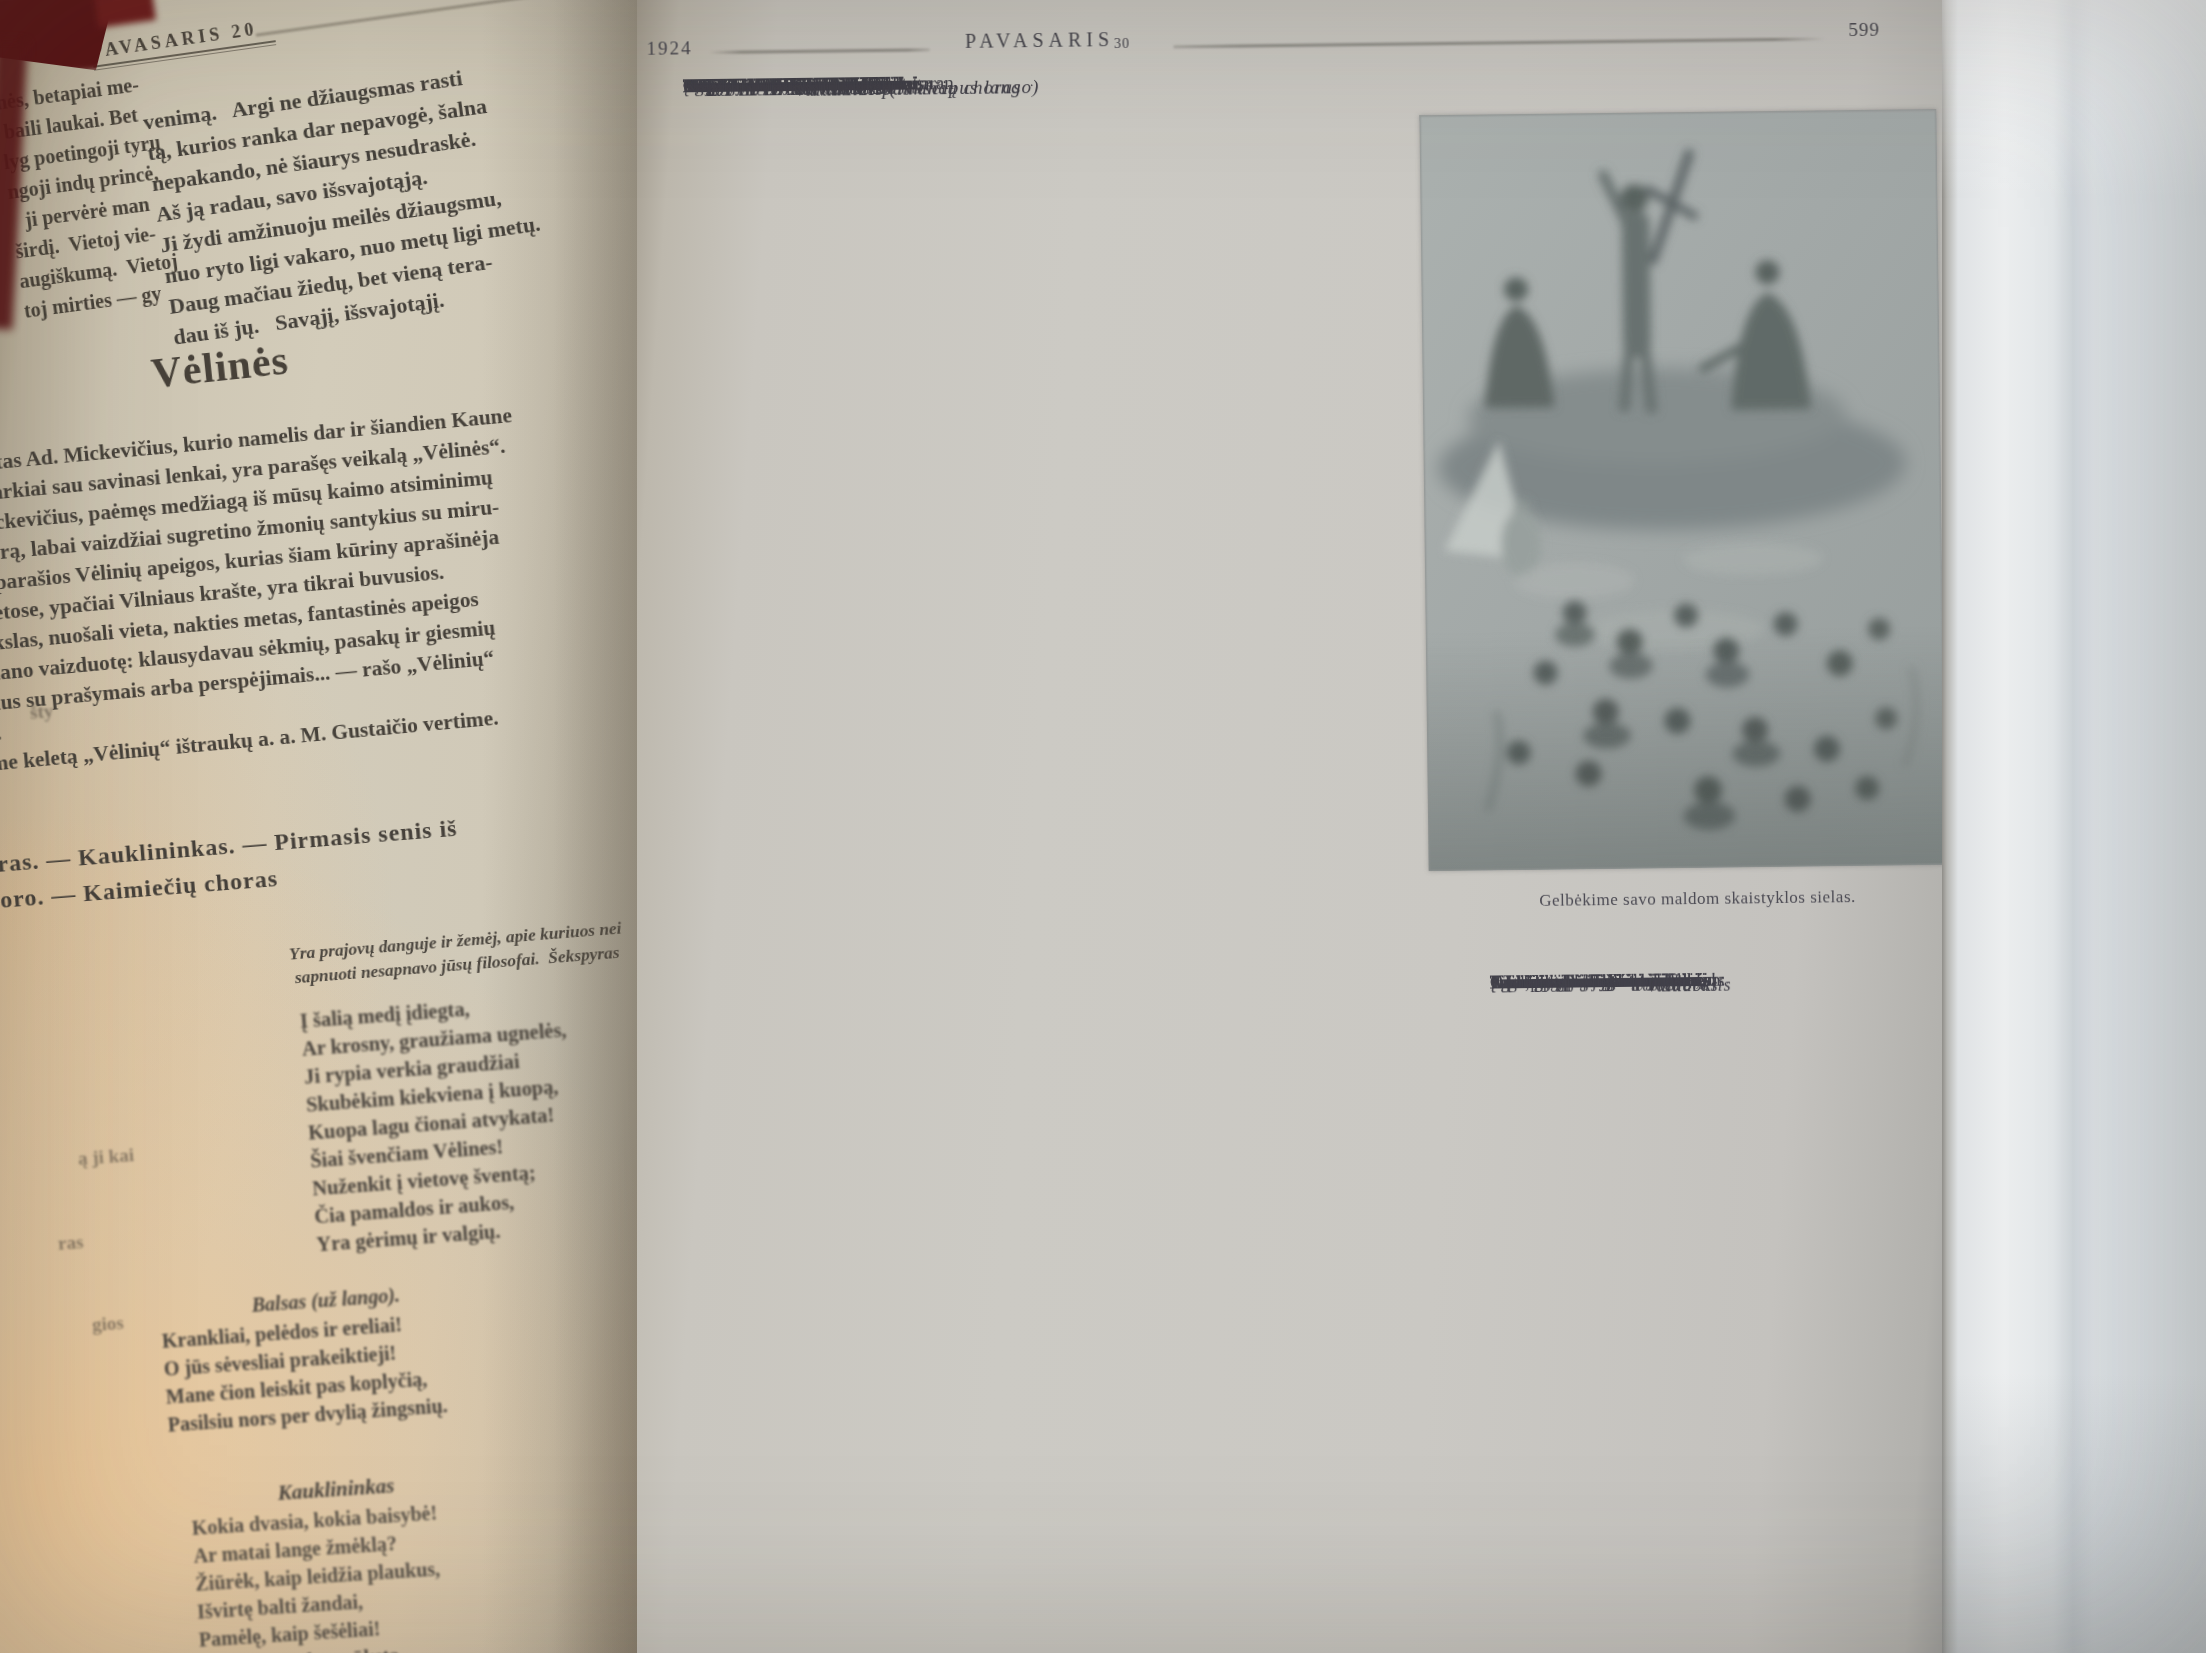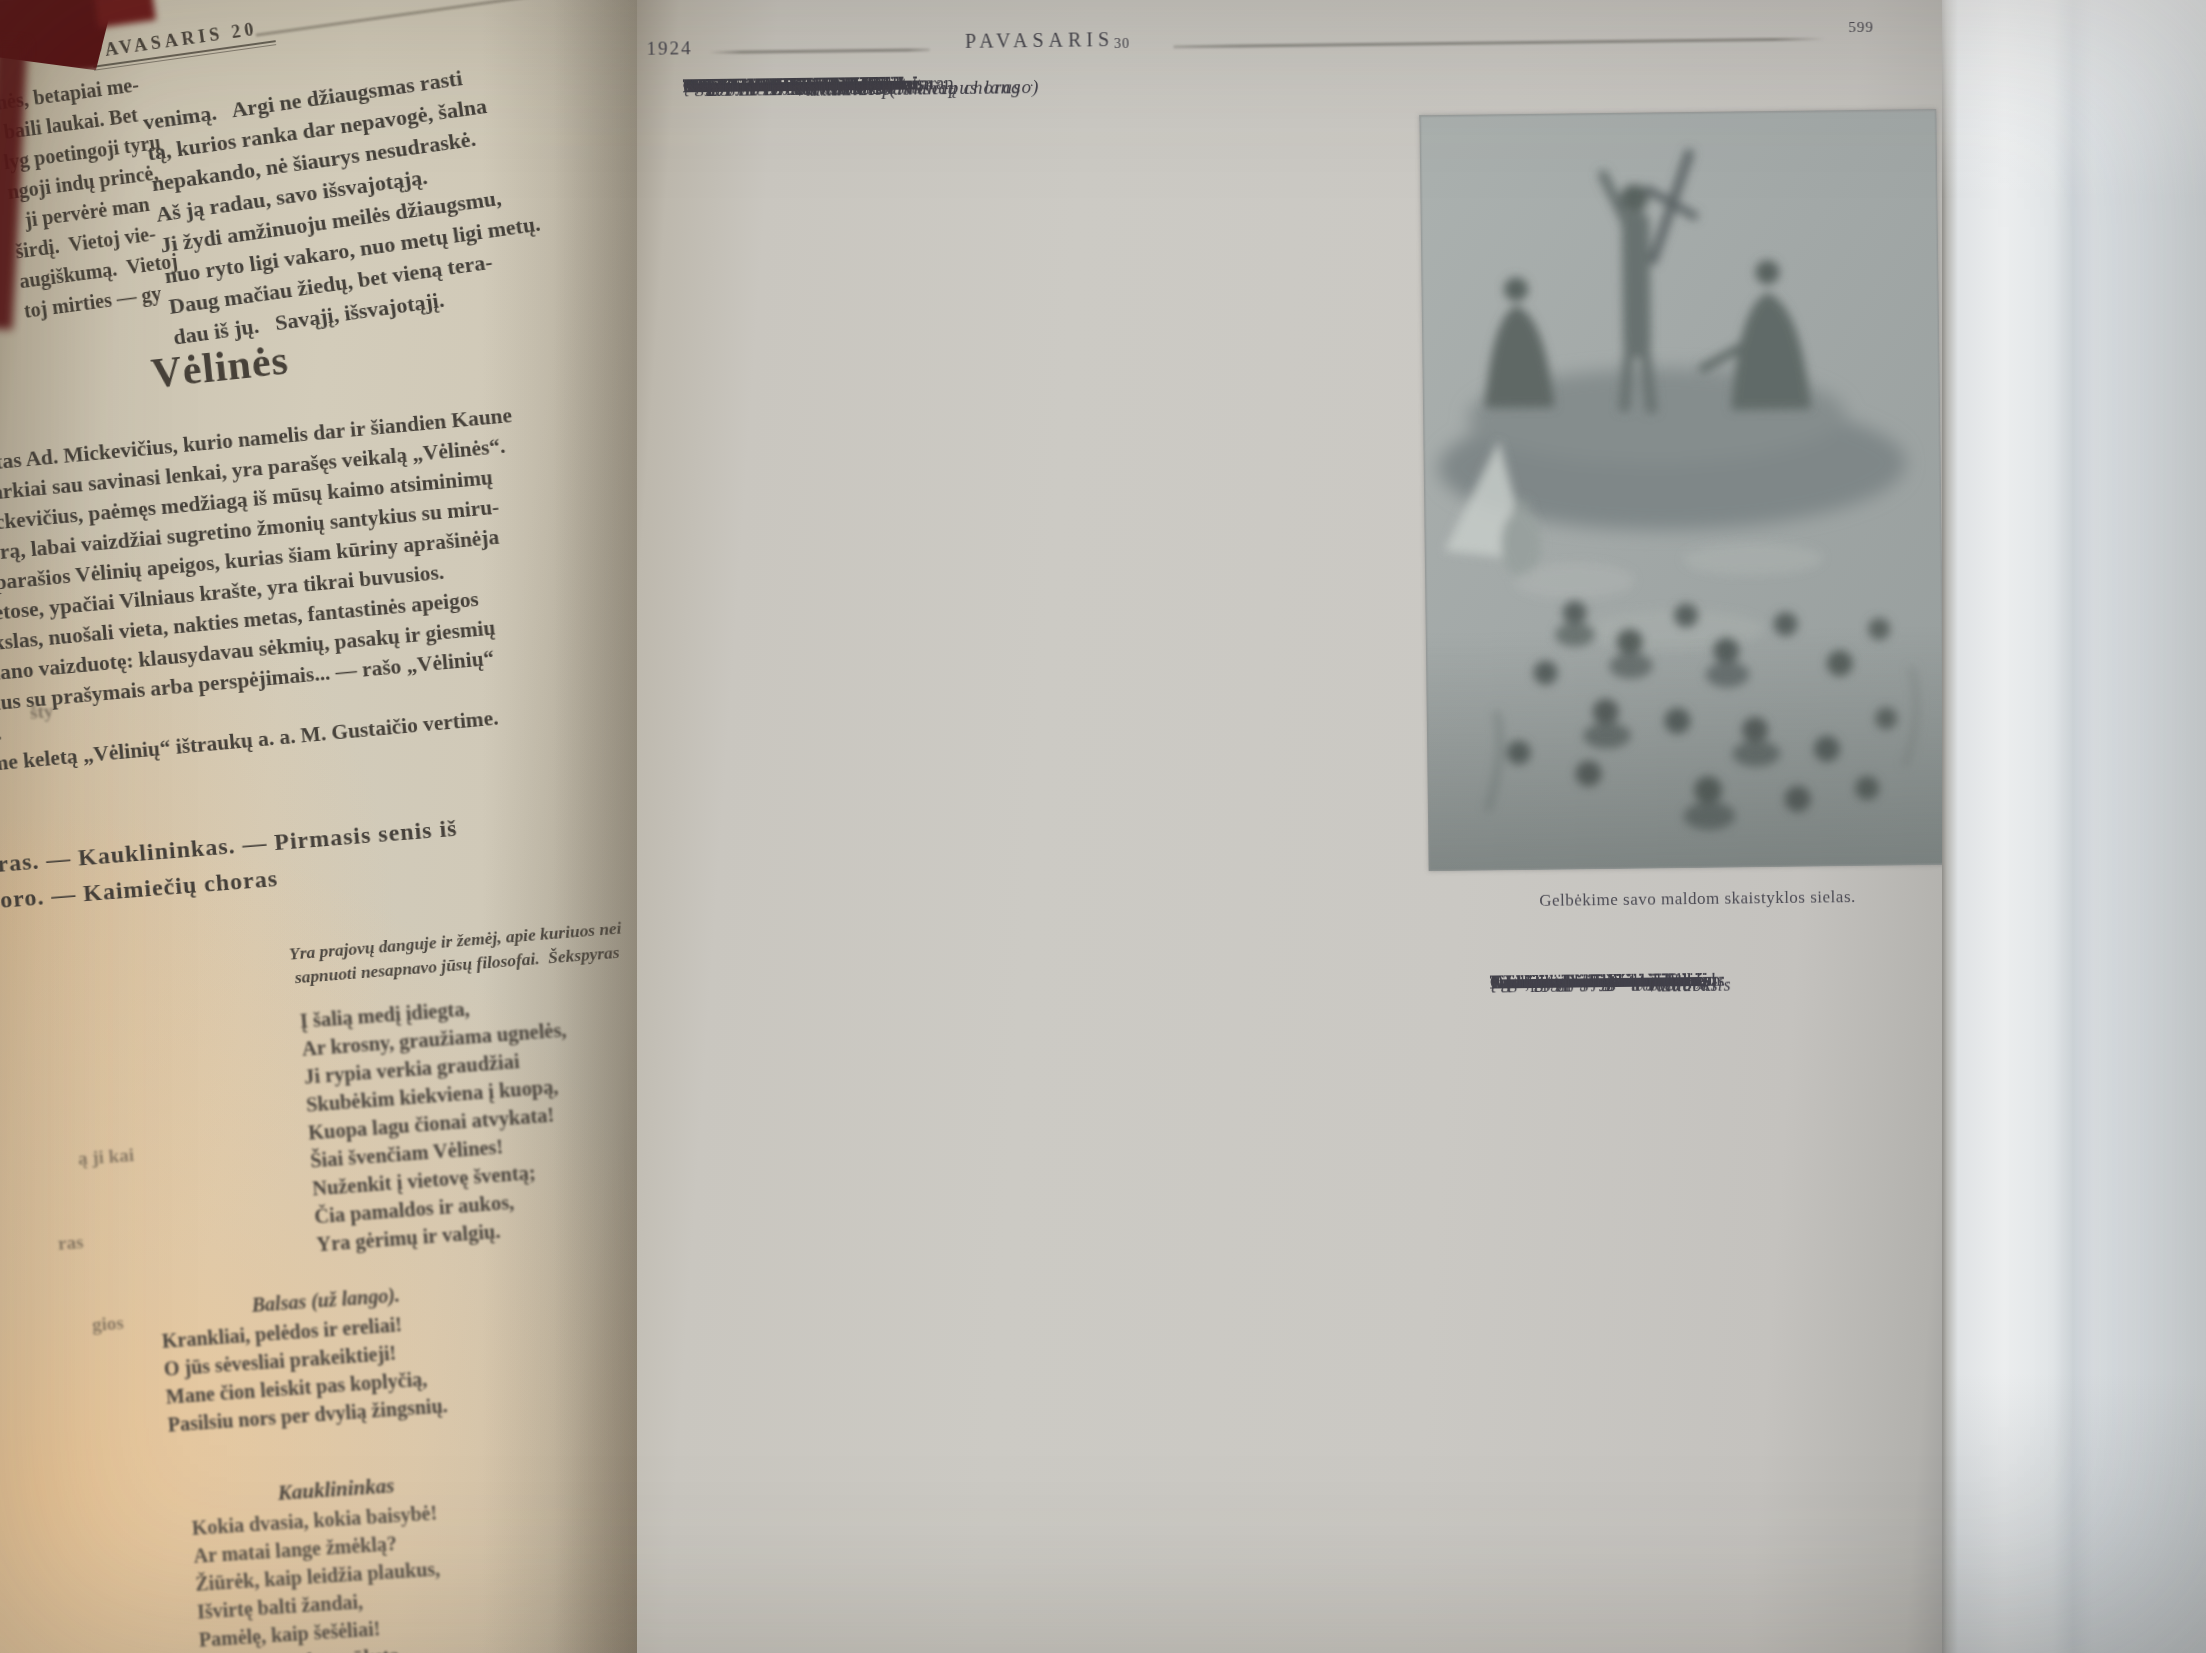--- a/index.html
+++ b/index.html
@@ -83,21 +83,21 @@
   #rp-content{left:0;top:0;width:1310px;height:1654px;transform:rotate(-.7deg);transform-origin:647px 80px;}
   #rp-header{left:0;top:24px;width:1310px;height:34px;}
   #rp-year{left:10px;top:6px;font-size:19px;letter-spacing:2px;color:#47464e;filter:blur(0.5px);}
   #rp-rule1{left:72px;top:20px;width:221px;height:3px;filter:blur(0.8px);
     background:linear-gradient(90deg,rgba(92,90,84,0),rgba(92,90,84,.55) 15%,rgba(92,90,84,.55) 90%,rgba(92,90,84,.2));}
   #rp-title{left:294px;top:2px;width:234px;text-align:center;font-size:20px;letter-spacing:5px;
     color:#46454d;filter:blur(0.5px);white-space:nowrap;}
   #rp-title .no{font-size:14px;letter-spacing:1px;vertical-align:-2px;position:static;}
   #rp-rule2{left:537px;top:20px;width:652px;height:3px;filter:blur(0.8px);
     background:linear-gradient(90deg,rgba(92,90,84,.3),rgba(92,90,84,.55) 10%,rgba(92,90,84,.55) 92%,rgba(92,90,84,0));}
-  #rp-pagenum{left:1212px;top:2px;font-size:15px;letter-spacing:1px;color:#47464e;filter:blur(0.6px);}
+  #rp-pagenum{left:1212px;top:2px;font-size:19px;letter-spacing:1px;color:#47464e;filter:blur(0.6px);}
 
   .poemcol .ln{position:static;white-space:pre;}
   .poemcol .hd{position:static;white-space:pre;font-style:italic;text-align:center;
     letter-spacing:1px;margin:5px 0 3px;}
   .poemcol .dt{position:static;white-space:pre;font-size:13px;letter-spacing:6px;
     opacity:.6;padding-left:14px;}
 
   #rp-col1{left:46px;top:66px;width:786px;font-size:19px;line-height:26.5px;
     color:#403f47;filter:blur(0.4px);}
   #rp-col1 .hd{width:468px;}

